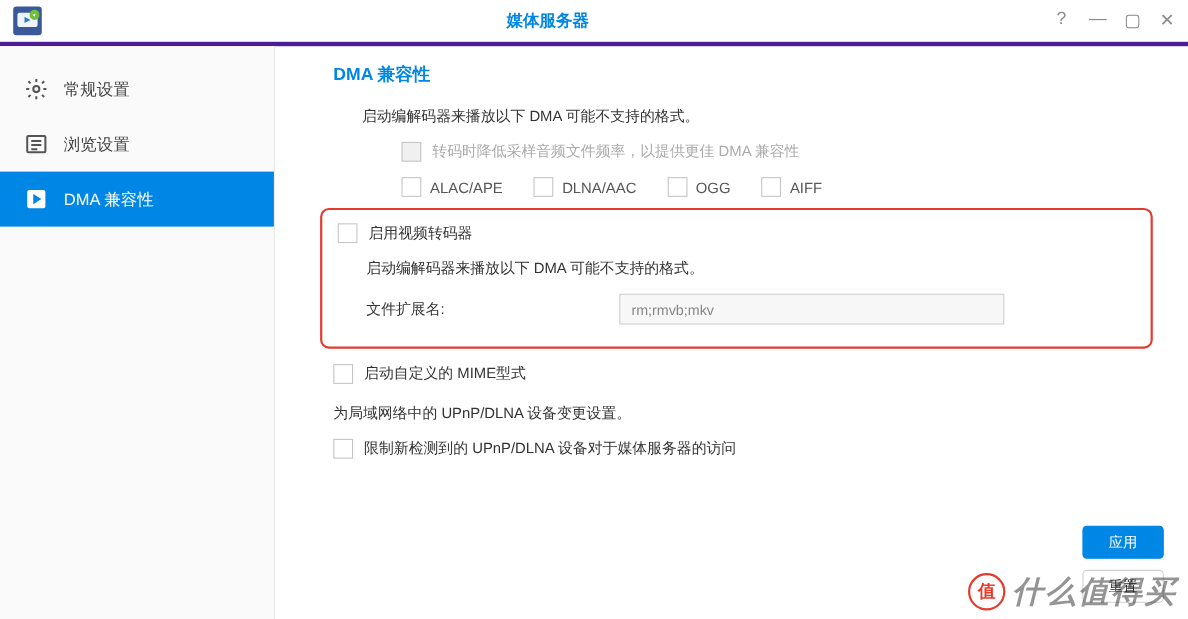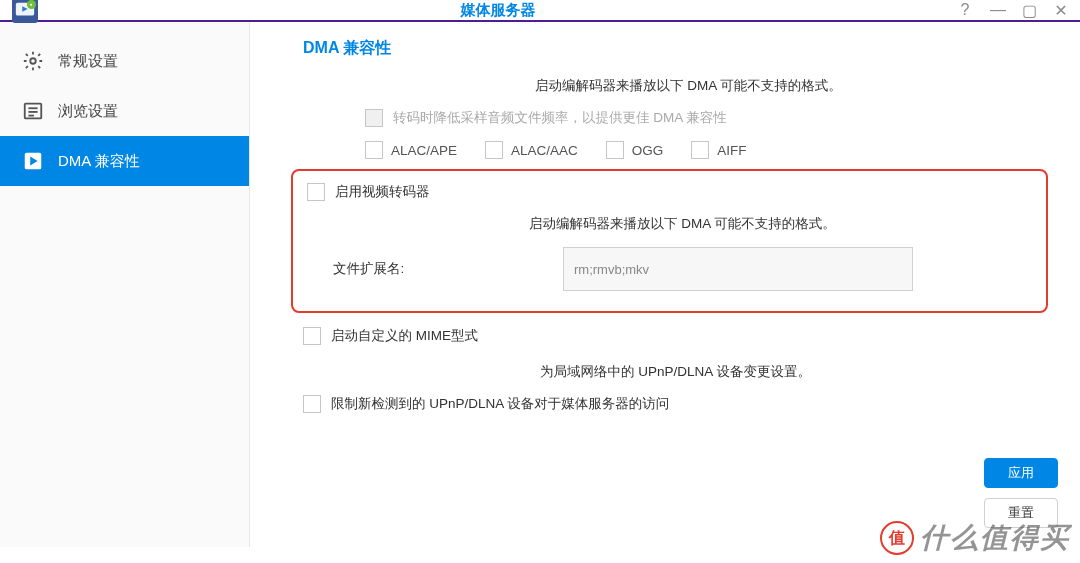--- a/index.html
+++ b/index.html
@@ -1,20 +1,20 @@
 <!DOCTYPE html>
 <html><head>
 <meta charset="utf-8">
 <style>
   * { box-sizing: border-box; margin: 0; padding: 0; font-family: "Microsoft YaHei", "PingFang SC", sans-serif; }
   body { background: #fff; width: 1080px; height: 563px; overflow: hidden; position: relative; }
 
   .titlebar {
-    height: 22px; display: flex; align-items: center; padding: 0 12px;
-    border-bottom: 2px solid #4c1d95;
+    height: 42px; display: flex; align-items: center; padding: 0 12px;
+    border-bottom: 4px solid #4c1d95;
   }
   .app-icon {
     width: 26px; height: 26px; background: #3b5998; border-radius: 3px;
     position: relative; display: flex; align-items: center; justify-content: center;
   }
   .app-icon svg { width: 22px; height: 22px; }
   .title-text {
     flex: 1; text-align: center; color: #0086e5; font-size: 15px; font-weight: 600;
   }
   .win-controls { display: flex; gap: 18px; color: #8a8a8a; }
@@ -44,30 +44,30 @@
   .row { display: flex; align-items: center; margin-bottom: 14px; }
   .indent1 { padding-left: 26px; }
   .indent2 { padding-left: 62px; }
 
   .chk {
     width: 18px; height: 18px; border: 1px solid #c6c6c6; background: #fff;
     display: inline-block; flex-shrink: 0; margin-right: 10px; cursor: pointer;
   }
   .chk.disabled { background: #f0f0f0; cursor: default; }
   .muted { color: #aaa; }
-  .desc { margin: 0 0 14px 0; text-align: center; }
+  .desc { margin: 0 0 14px 0; }
 
   .fmt-row { display: flex; gap: 28px; margin-bottom: 10px; }
   .fmt { display: flex; align-items: center; color: #555; }
   .fmt .chk { margin-right: 8px; }
 
   .field-row { display:flex; align-items:center; margin-bottom: 14px; }
   .field-label { width: 230px; }
   .text-input {
-    flex: 0 0 350px; height: 44px; border: 1px solid #d0d0d0;
+    flex: 0 0 350px; height: 28px; border: 1px solid #d0d0d0;
     background: #f7f7f7; color: #888; padding: 0 10px; font-size: 13px;
   }
 
   .highlight-box {
     border: 2.5px solid #e33b2e; border-radius: 8px;
     padding: 12px 14px 6px 14px; margin: 0 0 14px -12px;
   }
 
   .footer-btns {
     position: absolute; right: 22px; bottom: 19px; display: flex; gap: 10px; flex-direction: column;
@@ -157,21 +157,21 @@
       <span class="chk disabled"></span>
       <span class="muted">转码时降低采样音频文件频率，以提供更佳 DMA 兼容性</span>
     </div>
     <div class="fmt-row indent2">
       <div class="fmt">
         <span class="chk"></span>
         <span>ALAC/APE</span>
       </div>
       <div class="fmt">
         <span class="chk"></span>
-        <span>ALAC/AAC</span>
+        <span>DLNA/AAC</span>
       </div>
       <div class="fmt">
         <span class="chk"></span>
         <span>OGG</span>
       </div>
       <div class="fmt">
         <span class="chk"></span>
         <span>AIFF</span>
       </div>
     </div>

